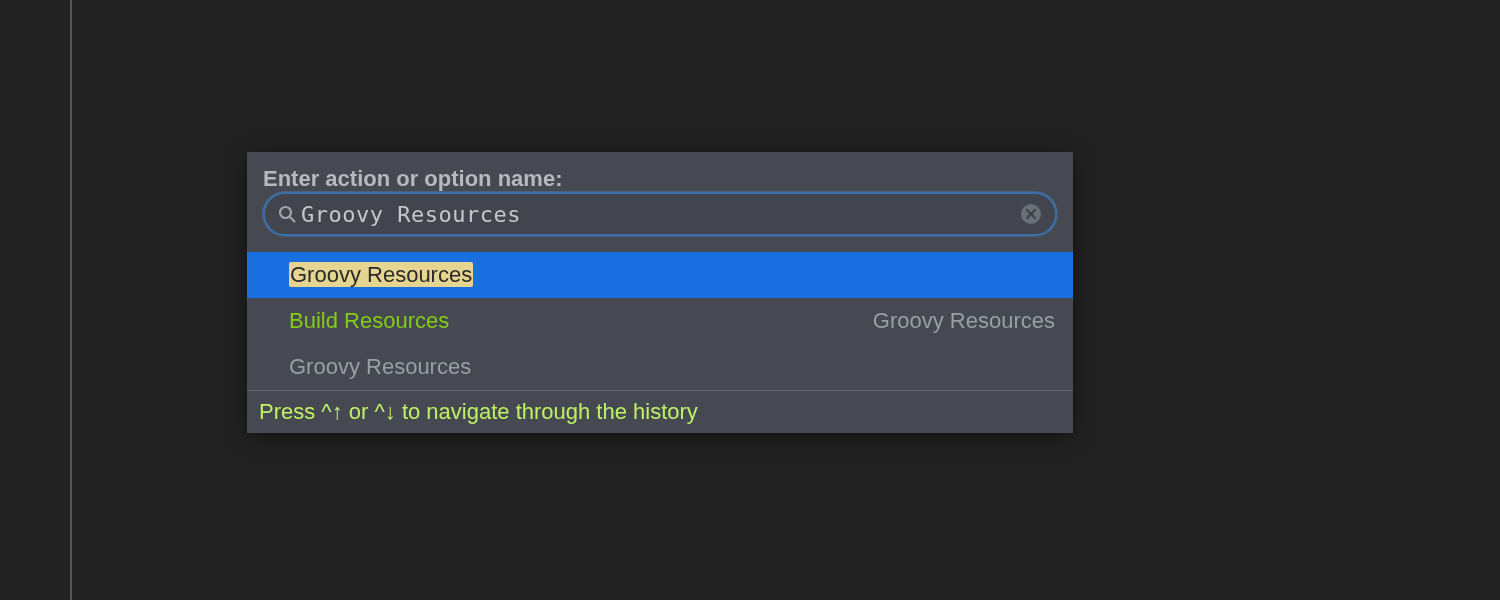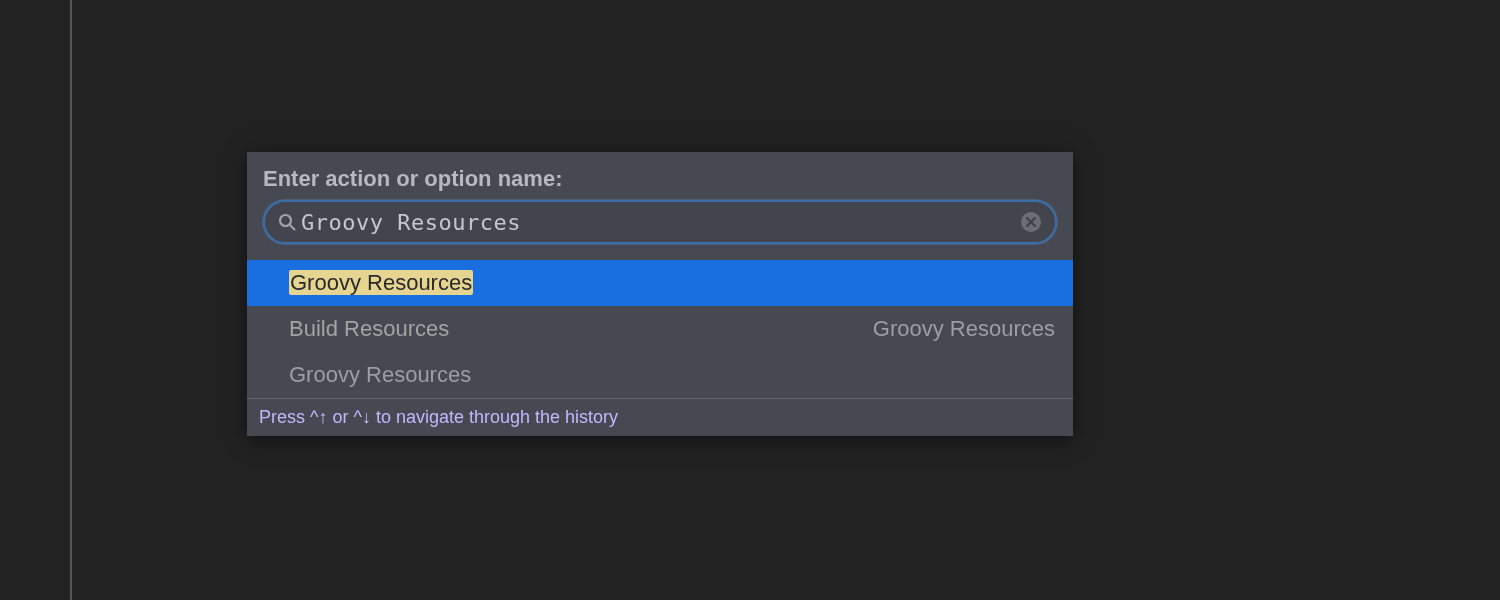--- a/index.html
+++ b/index.html
@@ -33,21 +33,20 @@
       display: flex;
       flex-direction: column;
     }
     .popup-header {
       padding: 14px 16px 10px 16px;
     }
     .popup-title {
       color: #b6b9bf;
       font-size: 22px;
       font-weight: 600;
-      margin-bottom: 8px;
     }
     .search-box {
       background: #42454e;
       border: 2px solid #3a6fa8;
       border-radius: 22px;
       height: 44px;
       display: flex;
       align-items: center;
       padding: 0 12px;
       box-shadow: 0 0 0 1px rgba(90,150,220,0.3);
@@ -88,40 +87,40 @@
       align-items: center;
       justify-content: space-between;
       padding: 10px 18px 10px 42px;
       font-size: 22px;
       cursor: pointer;
     }
     .result-item.selected {
       background: #1a6fe0;
     }
     .result-label {
-      color: #a3a3a3;
+      color: #84cc16;
     }
     .result-item.selected .result-label {
       color: #ffffff;
     }
     .highlight {
       background: #e5d591;
       color: #2a2a2a;
       padding: 0 1px;
       border-radius: 2px;
     }
     .result-category {
       color: #9a9ea5;
       font-size: 22px;
     }
     .footer {
       border-top: 1px solid #61656d;
       padding: 8px 12px;
-      color: #c4b5fd;
-      font-size: 18px;
+      color: #bef264;
+      font-size: 22px;
     }
   </style>
 </head>
 <body>
 
 <div class="vertical-divider"></div>
 
 <div class="popup">
   <div class="popup-header">
     <div class="popup-title">Enter action or option name:</div>

